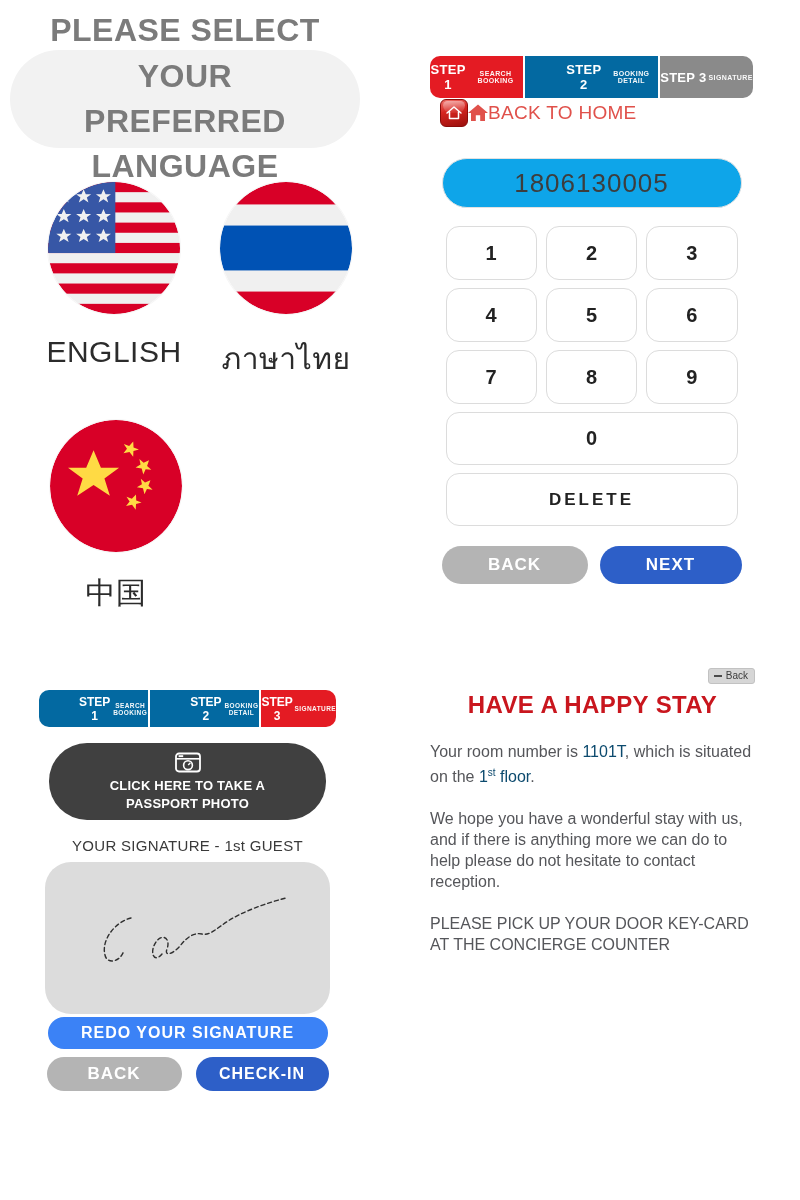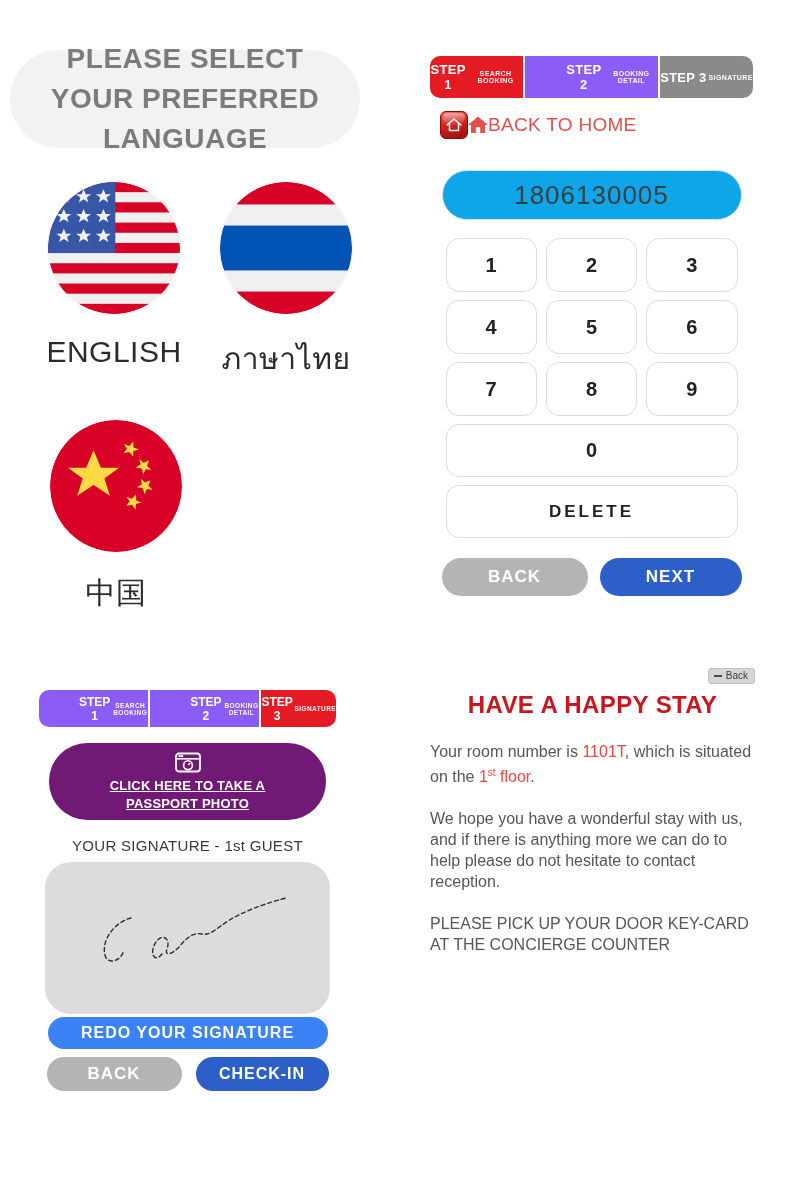--- a/index.html
+++ b/index.html
@@ -9,21 +9,21 @@
     font-family:"Liberation Sans","DejaVu Sans",sans-serif;
     -webkit-font-smoothing:antialiased;
   }
   .panel { position:absolute; }
 
   
   #lang-panel { left:10px; top:50px; width:350px; height:570px; }
   .lang-title-pill {
     width:350px; height:98px; background:#f2f2f2; border-radius:49px;
     display:flex; align-items:center; justify-content:center; text-align:center;
-    font-size:28px; font-weight:bold; color:#7b7b7b; line-height:1.42; letter-spacing:0.5px;
+    font-size:32px; font-weight:bold; color:#7b7b7b; line-height:1.42; letter-spacing:0.5px;
     padding:0 30px;
   }
   .lang-option { position:absolute; width:150px; display:flex; flex-direction:column; align-items:center; cursor:pointer; }
   .lang-option .flag-circle { width:132px; height:132px; border-radius:50%; overflow:hidden; box-shadow:0 0 0 1px rgba(0,0,0,0.04); }
   .flag-circle svg { display:block; width:100%; height:100%; }
   .lang-label { margin-top:21px; font-size:30px; color:#2b2b2b; letter-spacing:0.5px; white-space:nowrap; }
   #opt-english { left:29px;  top:132px; }
   #opt-thai    { left:201px; top:132px; }
   #opt-chinese { left:31px;  top:370px; }
   #opt-russian { left:201px; top:370px; }
@@ -31,29 +31,29 @@
   
   .steps-bar { display:flex; border-radius:10px; overflow:hidden; width:100%; }
   .steps-bar .tab {
     flex:1; display:flex; flex-direction:row; align-items:center; justify-content:center;
     color:#ffffff; text-align:center; gap:2px;
   }
   .steps-bar .tab + .tab { border-left:2px solid #ffffff; }
   .tab .tab-title { font-weight:bold; }
   .tab .tab-sub { font-weight:bold; opacity:0.95; }
   .state-current  { background:#e41b23; }
-  .state-dark     { background:#8b5cf6;padding-left:40px; }
+  .state-dark     { background:#0369a1;padding-left:40px; }
   .state-upcoming { background:#8a8a8a; }
 
   
   #booking-panel { left:430px; top:56px; width:323px; }
   #booking-panel .steps-bar { height:42px; }
   #booking-panel .tab-title { font-size:13px; letter-spacing:0.3px; }
   #booking-panel .tab-sub { font-size:7px; letter-spacing:0.4px; }
-  .home-row { margin-top:13px; margin-left:10px; display:flex; align-items:center; gap:0; cursor:pointer; width:max-content; }
+  .home-row { margin-top:1px; margin-left:10px; display:flex; align-items:center; gap:0; cursor:pointer; width:max-content; }
   .home-tile {
     width:28px; height:28px; border-radius:6px; position:relative;
     background:linear-gradient(165deg,#f0736c 0%,#d62520 40%,#9a0f0c 100%);
     border:1px solid #8a0c0a; display:flex; align-items:center; justify-content:center;
   }
   .home-tile::after { content:""; position:absolute; left:2px; right:2px; top:1px; height:12px;
     background:linear-gradient(rgba(255,255,255,0.45),rgba(255,255,255,0.05)); border-radius:5px 5px 8px 8px; }
   .home-link-text { font-size:19px; color:#e0514b; letter-spacing:0.3px; }
   .booking-input {
     margin:31px auto 0; width:300px; height:50px; border:1px solid #e2e2e2; border-radius:25px;
@@ -78,23 +78,23 @@
   .btn-blue { background:#2d5fc8; }
   #booking-back-btn { width:146px; height:38px; }
   #booking-next-btn { width:142px; height:38px; }
 
   
   #signature-panel { left:39px; top:690px; width:297px; }
   #signature-panel .steps-bar { height:37px; }
   #signature-panel .tab-title { font-size:12px; }
   #signature-panel .tab-sub { font-size:6.5px; letter-spacing:0.4px; }
   .photo-btn {
-    margin:16px auto 0; width:277px; height:77px; border-radius:38px; background:#701a75;
+    margin:16px auto 0; width:277px; height:77px; border-radius:38px; background:#404040;
     display:flex; flex-direction:column; align-items:center; justify-content:center; gap:3px;
-    color:#ffffff; cursor:pointer; border:none;text-decoration:underline;
+    color:#ffffff; cursor:pointer; border:none;
   }
   .photo-btn .photo-label { font-size:13px; font-weight:bold; text-align:center; line-height:1.35; letter-spacing:0.2px; width:230px; }
   .sig-label { margin-top:17px; text-align:center; font-size:15px; color:#3a3a3a; letter-spacing:0.3px; }
   .sig-pad { margin:8px auto 0; width:285px; height:152px; background:#dcdcdc; border-radius:26px; cursor:crosshair; }
   .sig-pad svg { display:block; width:100%; height:100%; }
   .redo-btn { margin:3px auto 0; width:280px; height:32px; border-radius:16px; background:#3b82f6; font-size:16px; }
   .sig-nav-row { margin:8px auto 0; width:282px; display:flex; justify-content:space-between; }
   #sig-back-btn { width:135px; height:34px; border-radius:17px; }
   #sig-checkin-btn { width:133px; height:34px; border-radius:17px; font-size:16px; }
 
@@ -102,21 +102,21 @@
   #stay-panel { left:430px; top:665px; width:325px; }
   .back-chip {
     position:absolute; right:0px; top:3px; background:#d6d6d6; border:1px solid #c2c2c2;
     border-radius:3px; padding:1px 6px 2px 5px; font-size:10px; color:#3c3c3c;
     display:flex; align-items:center; gap:4px; cursor:pointer;
   }
   .back-chip .dash-icon { width:8px; height:2px; background:#4a4a4a; display:inline-block; }
   .stay-title { margin-top:26px; text-align:center; font-size:24px; font-weight:bold; color:#c9161e; letter-spacing:0.4px; }
   .stay-p { margin-top:22px; width:322px; font-size:16px; line-height:21px; color:#55565a; }
   .stay-p + .stay-p { margin-top:21px; }
-  .room-link, .floor-link { color:#ef4444; }
+  .room-link, .floor-link { color:#0c4a6e; }
   .floor-link sup { font-size:10px; }
 </style>
 </head>
 <body>
 
 <div class="panel" id="lang-panel">
   <div class="lang-title-pill">PLEASE SELECT YOUR PREFERRED LANGUAGE</div>
 
   <div class="lang-option" id="opt-english">
     <div class="flag-circle">

